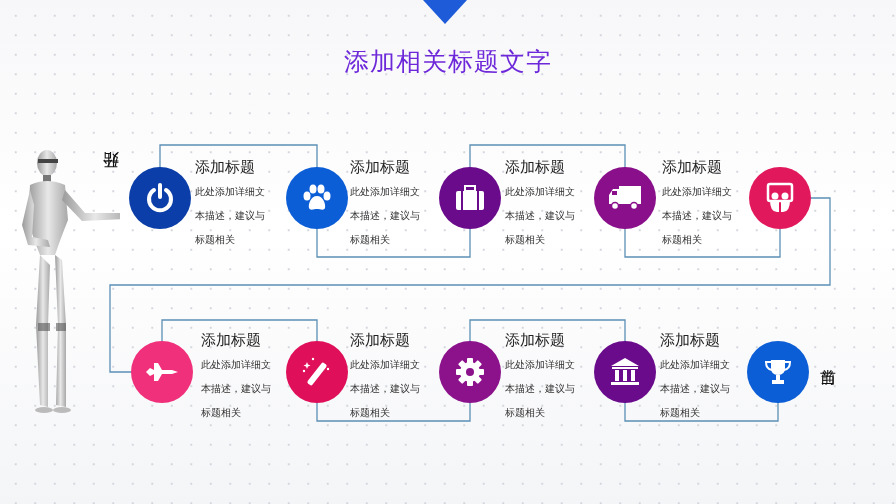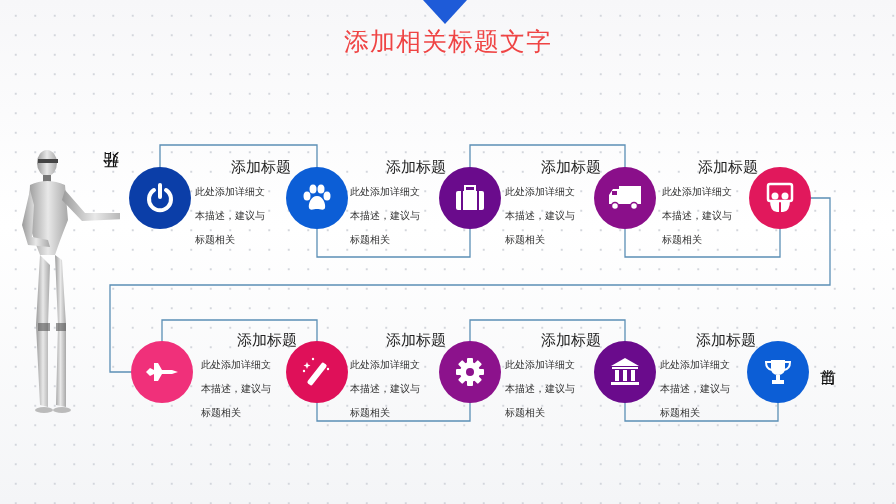--- a/index.html
+++ b/index.html
@@ -13,32 +13,32 @@
     background-image: radial-gradient(circle, #d3d6dc 0.9px, transparent 1.3px);
     background-size: 19.5px 19.5px;
     background-position: 6px 6px;
   }
   .top-marker {
     position: absolute; left: 423px; top: 0; width: 0; height: 0;
     border-left: 22px solid transparent; border-right: 22px solid transparent;
     border-top: 24px solid #1e5bd8;
   }
   .page-title {
-    position: absolute; left: 0; width: 896px; top: 25px; text-align: center;
-    font-size: 25px; color: #ef4444; letter-spacing: 1px;
+    position: absolute; left: 0; width: 896px; top: 45px; text-align: center;
+    font-size: 25px; color: #6d28d9; letter-spacing: 1px;
   }
   svg.lines { position: absolute; left: 0; top: 0; }
   .node {
     position: absolute; width: 62px; height: 62px; border-radius: 50%;
     display: flex; align-items: center; justify-content: center;
   }
   .node svg { display: block; }
   .text-block { position: absolute; width: 96px; }
   .text-block .t {
-    font-size: 15px; color: #222; line-height: 18px; white-space: nowrap; margin-left: 36px;
+    font-size: 15px; color: #222; line-height: 18px; white-space: nowrap;
   }
   .text-block .d {
     font-size: 10px; color: #333; line-height: 17px; margin-top: 7px; white-space: nowrap;
   }
   .side-label {
     position: absolute; font-size: 16px; color: #111;
     writing-mode: vertical-rl; transform: rotate(180deg);
   }
   .robot { position: absolute; left: 10px; top: 145px; }
 </style>

